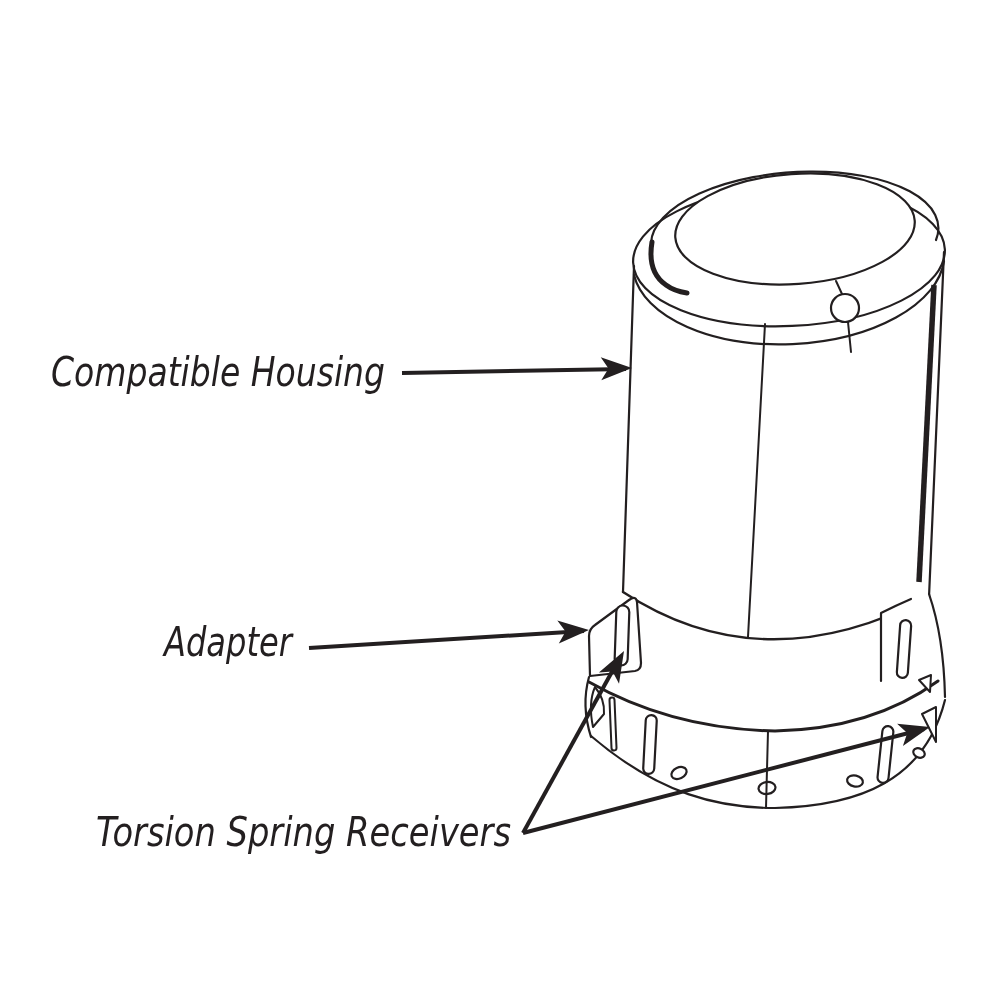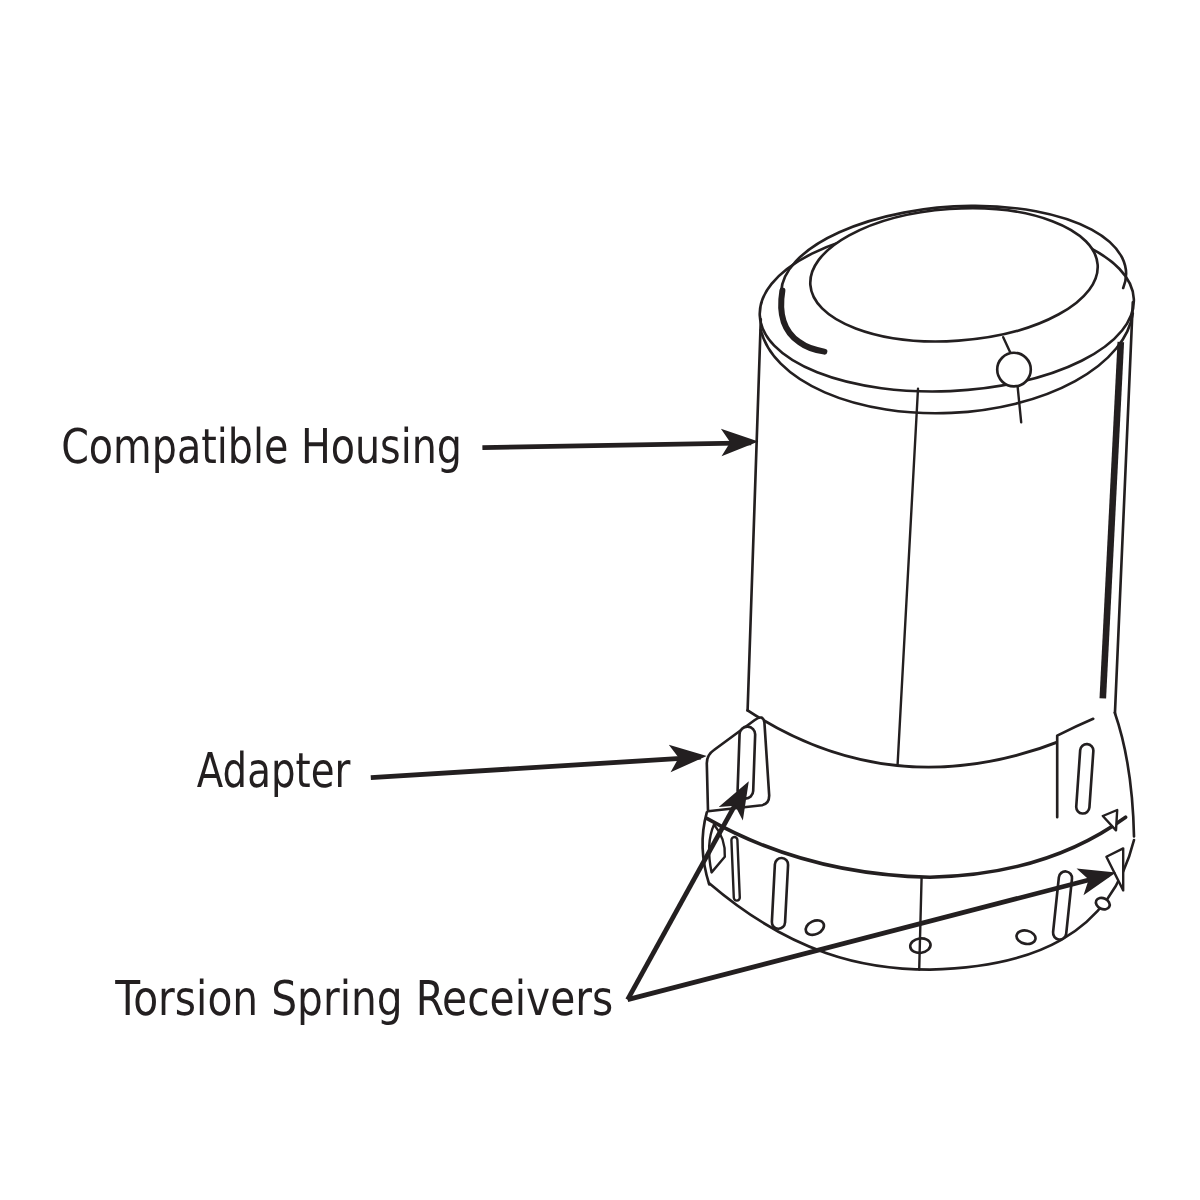--- a/index.html
+++ b/index.html
@@ -1,16 +1,16 @@
 <!DOCTYPE html>
 <html><head>
 <meta charset="utf-8">
 <style>
   html,body{margin:0;padding:0;background:#ffffff;}
-  .stage{position:relative;width:1000px;height:1000px;background:#ffffff;overflow:hidden;}
+  .stage{position:relative;width:1000px;height:1000px;background:#ffffff;overflow:hidden;font-style:italic;}
   svg{position:absolute;left:0;top:0;}
   text.callout{
     font-family:"DejaVu Sans","Liberation Sans",sans-serif;
     font-weight:500;
     font-size:40px;
     fill:#231f20;
   }
 </style>
 </head>
 <body>

